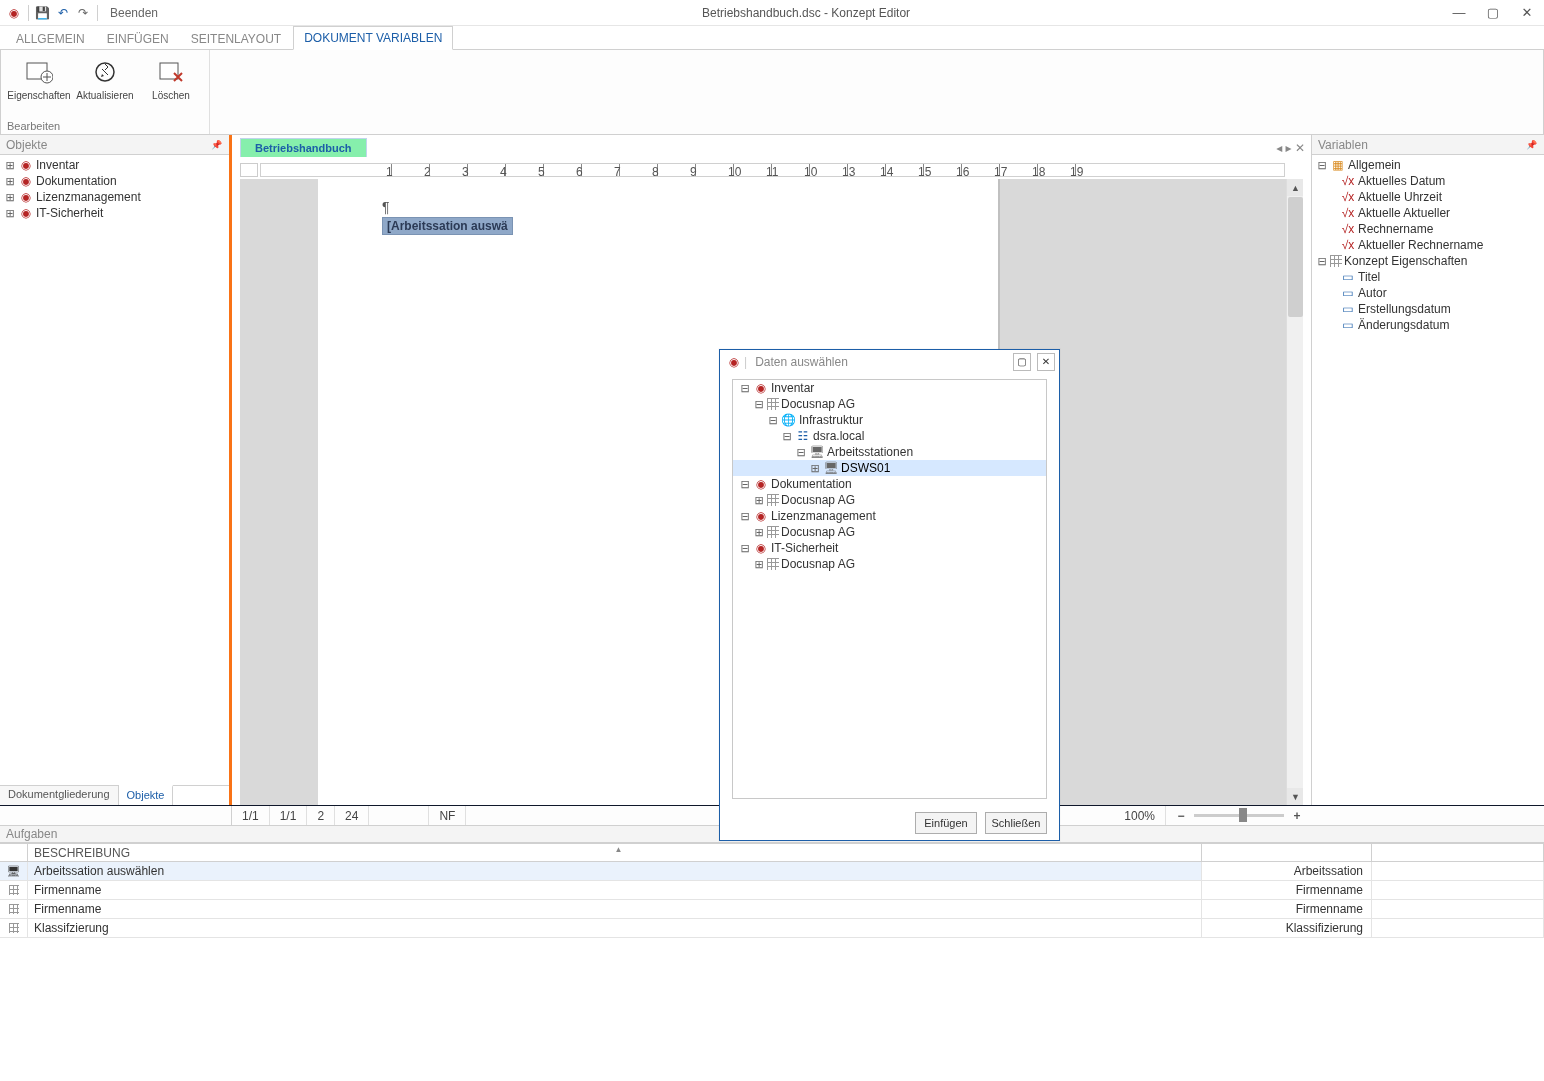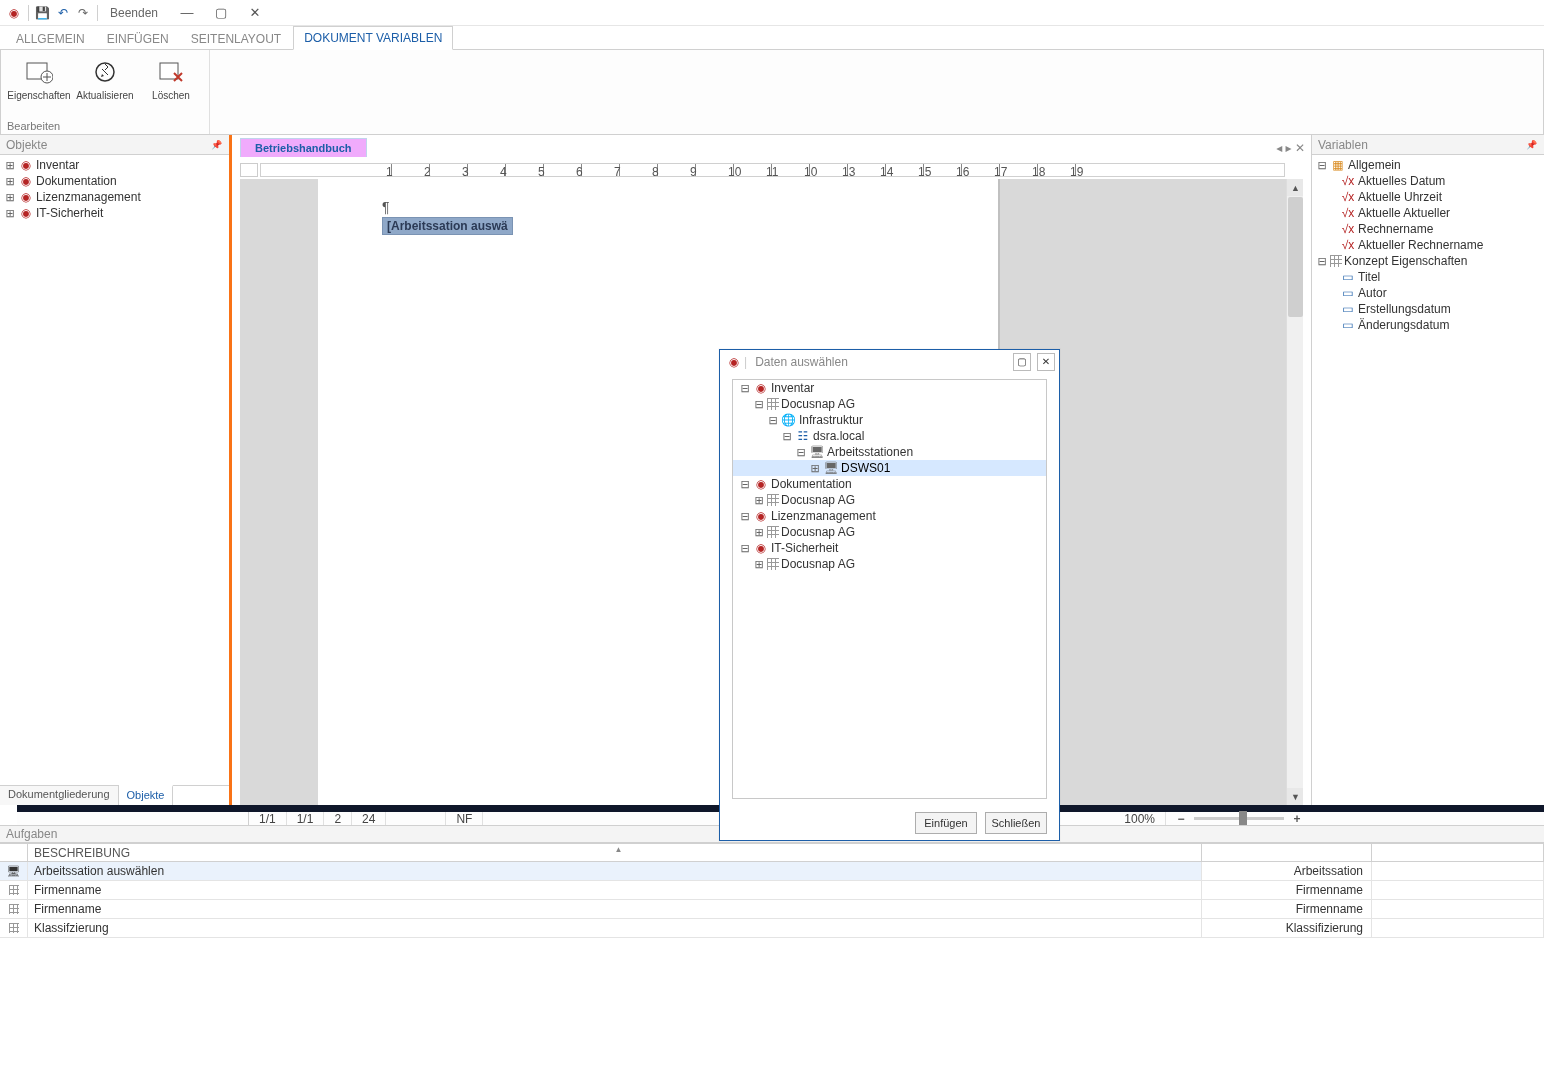--- a/index.html
+++ b/index.html
@@ -43,21 +43,21 @@
 .tree-item.selected { background: #d6e8ff; }
 .tree-item.selected .tree-label { color: #000; }
 
 .left-bottom-tabs { display: flex; border-top: 1px solid #d0d0d0; height: 20px; }
 .left-bottom-tab { padding: 2px 8px; border-right: 1px solid #d0d0d0; color: #555; font-size: 11px; background: #f7f7f7; }
 .left-bottom-tab.active { color: #1c5ea8; background: #fff; border-top: 2px solid #fff; margin-top: -1px; }
 
 
 .center { flex: 1; display: flex; flex-direction: column; border-right: 1px solid #d0d0d0; position: relative; }
 .doc-tabs { height: 22px; display: flex; align-items: flex-end; padding-left: 8px; }
-.doc-tab { padding: 3px 14px; border: 1px solid #c0d4ec; border-bottom: none; color: #1c5ea8; background: #f0abfc; font-weight: 600; font-size: 11px; }
+.doc-tab { padding: 3px 14px; border: 1px solid #c0d4ec; border-bottom: none; color: #1c5ea8; background: #86efac; font-weight: 600; font-size: 11px; }
 
 .ruler-corner { position: absolute; left: 8px; top: 28px; width: 18px; height: 14px; border: 1px solid #ccc; background: #fff; }
 .ruler-h { position: absolute; left: 28px; right: 26px; top: 28px; height: 14px; background: #fff; border: 1px solid #d0d0d0; overflow: hidden; }
 .ruler-ticks { position: absolute; left: 130px; top: 0; height: 100%; display: flex; }
 .ruler-unit { width: 38px; position: relative; font-size: 9px; color: #555; }
 .ruler-unit::before { content: ""; position: absolute; left: 0; top: 0; bottom: 0; border-left: 1px solid #888; }
 .ruler-num { position: absolute; left: -5px; top: 1px; }
 
 .doc-body { position: absolute; left: 8px; top: 44px; right: 8px; bottom: 0; background: #d9d9d9; overflow: hidden; }
 .page { position: absolute; left: 78px; top: 0; width: 680px; height: 900px; background: #fff; box-shadow: 2px 0 0 #c0c0c0; }
@@ -76,21 +76,21 @@
 .dialog-btns div { width: 18px; height: 18px; border: 1px solid #bbb; display: flex; align-items: center; justify-content: center; font-size: 10px; color: #333; }
 .dialog-body { flex: 1; padding: 6px 12px; }
 .dialog-tree-box { border: 1px solid #c8c8c8; height: 420px; overflow: auto; background: #fff; }
 .dialog-footer { height: 36px; display: flex; justify-content: flex-end; align-items: center; gap: 8px; padding: 0 12px; }
 .dlg-btn { min-width: 62px; height: 22px; border: 1px solid #adadad; background: #f4f4f4; display: flex; align-items: center; justify-content: center; color: #333; font-size: 11px; }
 
 
 .right-panel { width: 232px; display: flex; flex-direction: column; }
 
 
-.statusbar { height: 20px; border-top: 7px solid #0f172a; display: flex; align-items: center; font-size: 11px; color: #444; background: #fdfdfd; margin-left: 17px; }
+.statusbar { height: 20px; border-top: 1px solid #0f172a; display: flex; align-items: center; font-size: 11px; color: #444; background: #fdfdfd; }
 .status-cell { padding: 0 10px; border-right: 1px solid #e0e0e0; height: 100%; display: flex; align-items: center; }
 .status-flex { flex: 1; }
 .zoom { display: flex; align-items: center; gap: 6px; padding: 0 8px; }
 .zoom-track { width: 90px; height: 3px; background: #ccc; position: relative; }
 .zoom-thumb { position: absolute; width: 8px; height: 14px; background: #888; top: -6px; left: 45px; }
 .zoom-btn { width: 14px; height: 14px; display: flex; align-items: center; justify-content: center; color: #555; font-weight: bold; }
 
 
 .tasks-header { height: 18px; display: flex; align-items: center; padding: 0 6px; background: #f4f4f4; border-top: 1px solid #d0d0d0; border-bottom: 1px solid #d0d0d0; color: #888; font-size: 11px; }
 .tasks-grid { display: flex; flex-direction: column; }
@@ -120,20 +120,21 @@
 <div class="titlebar">
   <div class="qat">
     <span class="icon ic-red">◉</span>
     <span class="qat-sep"></span>
     <span class="icon ic-blue">💾</span>
     <span class="icon ic-blue">↶</span>
     <span class="icon ic-gray">↷</span>
     <span class="qat-sep"></span>
     <span class="qat-exit">Beenden</span>
   </div>
+  <div class="title-text">Betriebshandbuch.dsc - Konzept Editor</div>
   <div class="wincontrols">
     <div>—</div>
     <div>▢</div>
     <div>✕</div>
   </div>
 </div>
 
 <div class="ribbon-tabs">
   <div class="ribbon-tab">ALLGEMEIN</div>
   <div class="ribbon-tab">EINFÜGEN</div>

